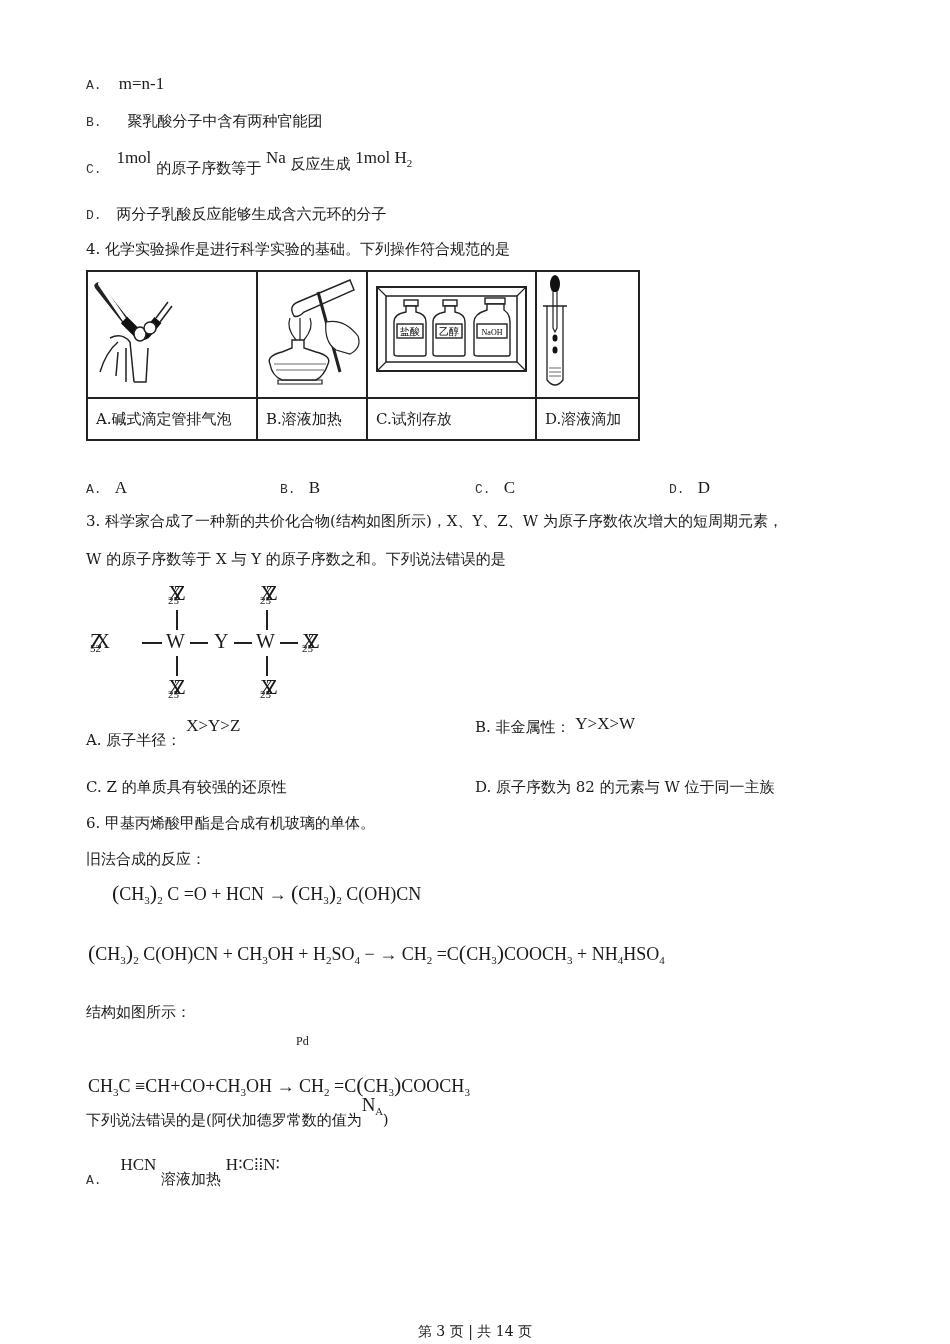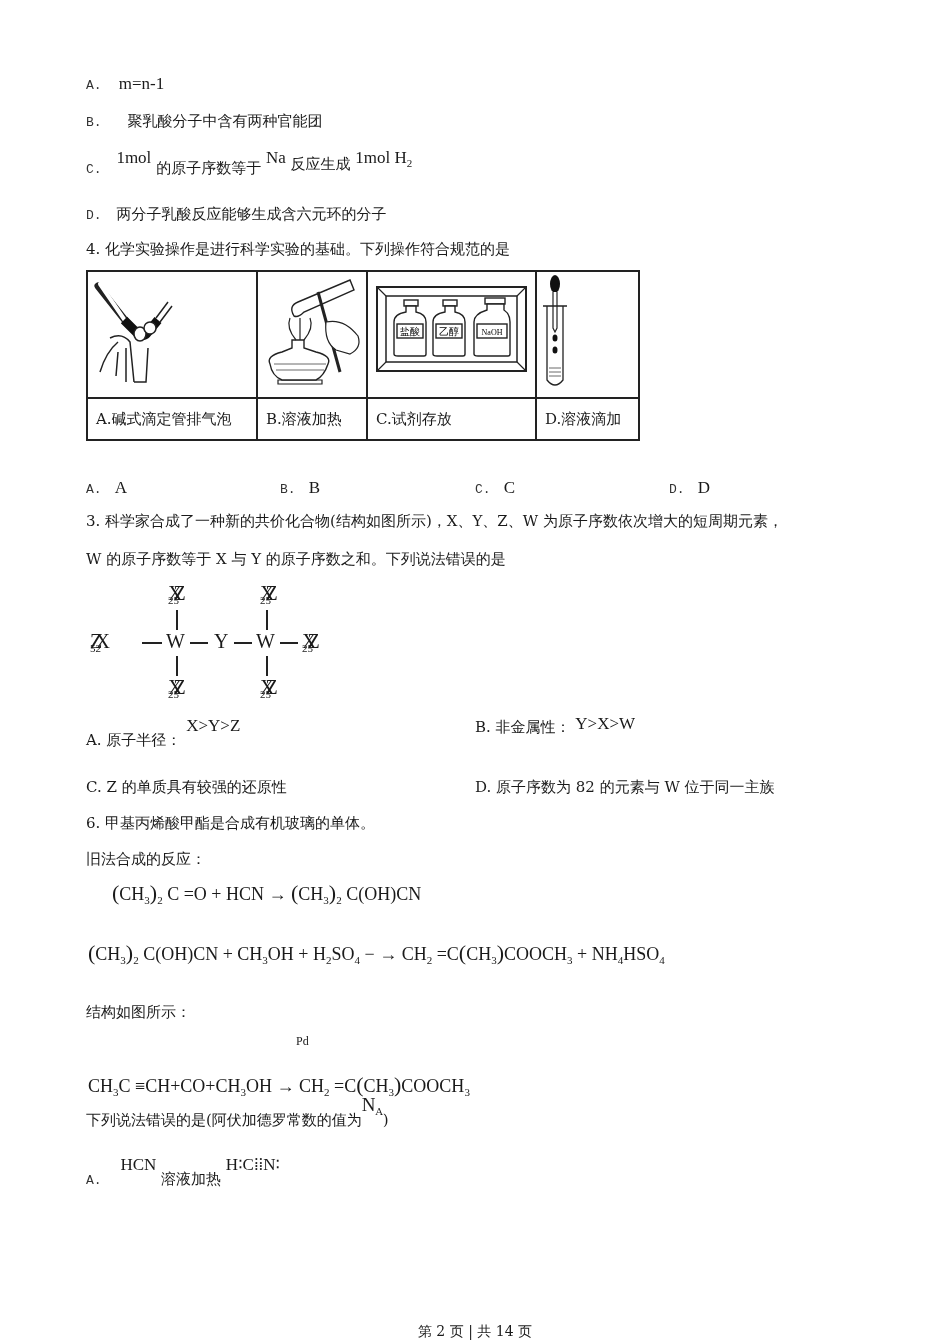--- a/index.html
+++ b/index.html
@@ -187,13 +187,13 @@
   <span style="position:relative; top:14px;">下列说法错误的是(阿伏加德罗常数的值为</span><span class="math" style="font-size:19px;">N</span><sub style="font-size:10px;">A</sub><span style="position:relative; top:14px;">)</span>
 </div>
 
 <div class="abs cn" style="left:86px; top:1154px; height:34px;">
   <span class="opt-letter" style="position:relative; top:14px;">A.</span>
   <span class="mathsm" style="margin-left:14px;">HCN</span>
   <span style="position:relative; top:14px;">溶液加热</span>
   <span class="mathsm">H∶C⁞⁞N∶</span>
 </div>
 
-<div class="footer">第 2 页 | 共 14 页</div>
+<div class="footer">第 3 页 | 共 14 页</div>
 
 </body></html>

